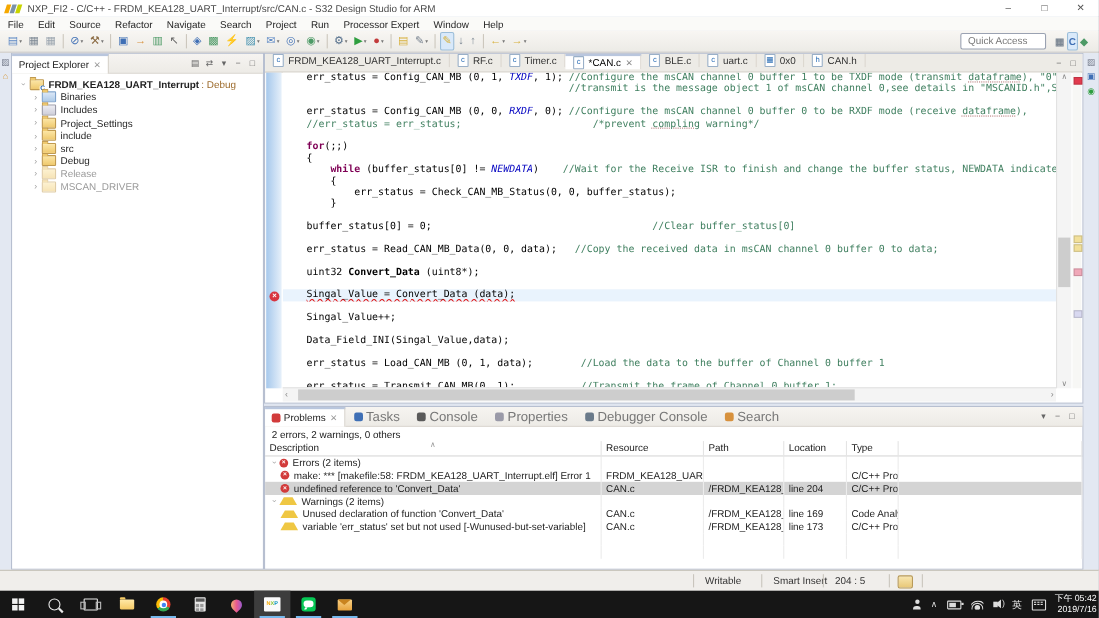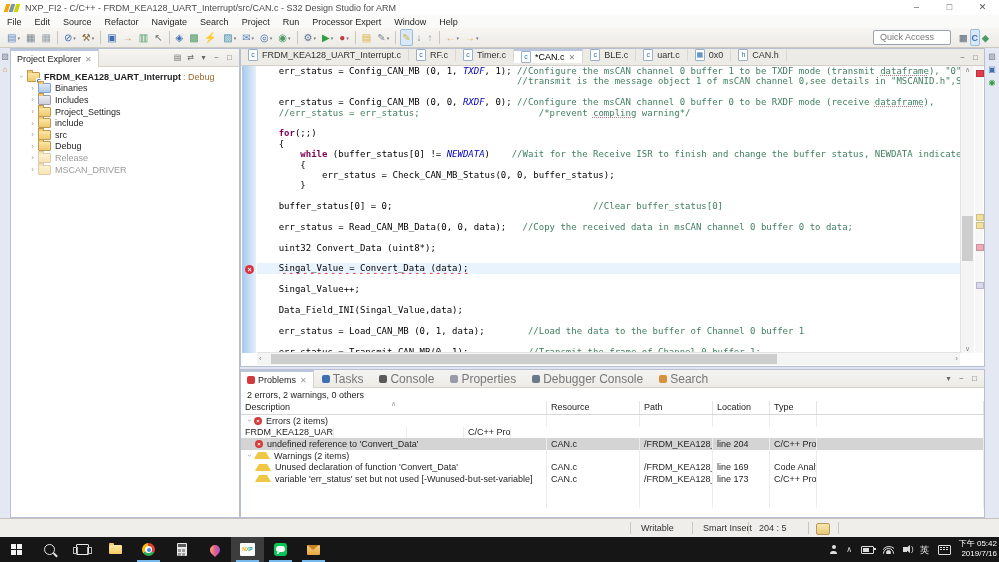--- a/index.html
+++ b/index.html
@@ -69,21 +69,21 @@
   .gut-err{position:absolute;left:3px;width:9px;height:9px;border-radius:50%;background:#d8343f;color:#fff;
            font-size:7px;line-height:9px;text-align:center;font-weight:bold;}
   #codepane{position:absolute;left:16px;top:17px;right:24px;bottom:13px;overflow:hidden;background:#fff;}
   .cl{height:10.4px;line-height:10.4px;font-family:"DejaVu Sans Mono",monospace;font-size:9px;white-space:pre;overflow:hidden;}
   .cl.hl{background:#e9f3fd;}
   .p{color:#000;}
   .k{color:#7F0055;font-weight:bold;}
   .m{color:#0000C0;font-style:italic;}
   .c{color:#3F7F5F;}
   .sp{text-decoration:underline dotted #b87d7d;text-underline-offset:1px;}
-  .b{font-weight:normal;text-align:right;}
+  .b{font-weight:bold;text-align:right;}
   .err{text-decoration:underline wavy #e02020;text-decoration-skip-ink:none;}
   .vsb{position:absolute;right:10px;top:17px;bottom:13px;width:13px;background:#f4f4f4;border-left:1px solid #e2e2e2;}
   .sarrow{position:absolute;left:0;width:13px;text-align:center;font-size:7px;color:#888;}
   .vthumb{position:absolute;left:1px;width:11px;background:#cdcdcd;}
   .ruler{position:absolute;right:1px;top:17px;bottom:13px;width:8px;background:#f7f7f5;}
   .mark{position:absolute;left:1px;width:6px;height:5px;border:1px solid rgba(0,0,0,.15);}
   .hsb{position:absolute;left:16px;right:24px;bottom:1px;height:12px;background:#f4f4f4;border-top:1px solid #e2e2e2;}
   .hthumb{position:absolute;left:14px;top:1px;height:10px;width:72%;background:#cdcdcd;}
   .harrow{position:absolute;top:0;font-size:8px;color:#888;line-height:12px;}
   
@@ -532,20 +532,25 @@
             <span class="ei">×</span>
             <span class="ptext">Errors (2 items)</span>
           </span>
           <span class="pcell pres"></span>
           <span class="pcell ppath"></span>
           <span class="pcell ploc"></span>
           <span class="pcell ptype"></span>
           <span class="pcell pfill"></span>
         </div>
         <div class="prow">
+          <span class="pcell pdesc">
+            <span class="pind"></span>
+            <span class="ei">×</span>
+            <span class="ptext">make: *** [makefile:58: FRDM_KEA128_UART_Interrupt.elf] Error 1</span>
+          </span>
           <span class="pcell pres">FRDM_KEA128_UART_I...</span>
           <span class="pcell ppath"></span>
           <span class="pcell ploc"></span>
           <span class="pcell ptype">C/C++ Prob...</span>
           <span class="pcell pfill"></span>
         </div>
         <div class="prow psel">
           <span class="pcell pdesc">
             <span class="pind"></span>
             <span class="ei">×</span>

